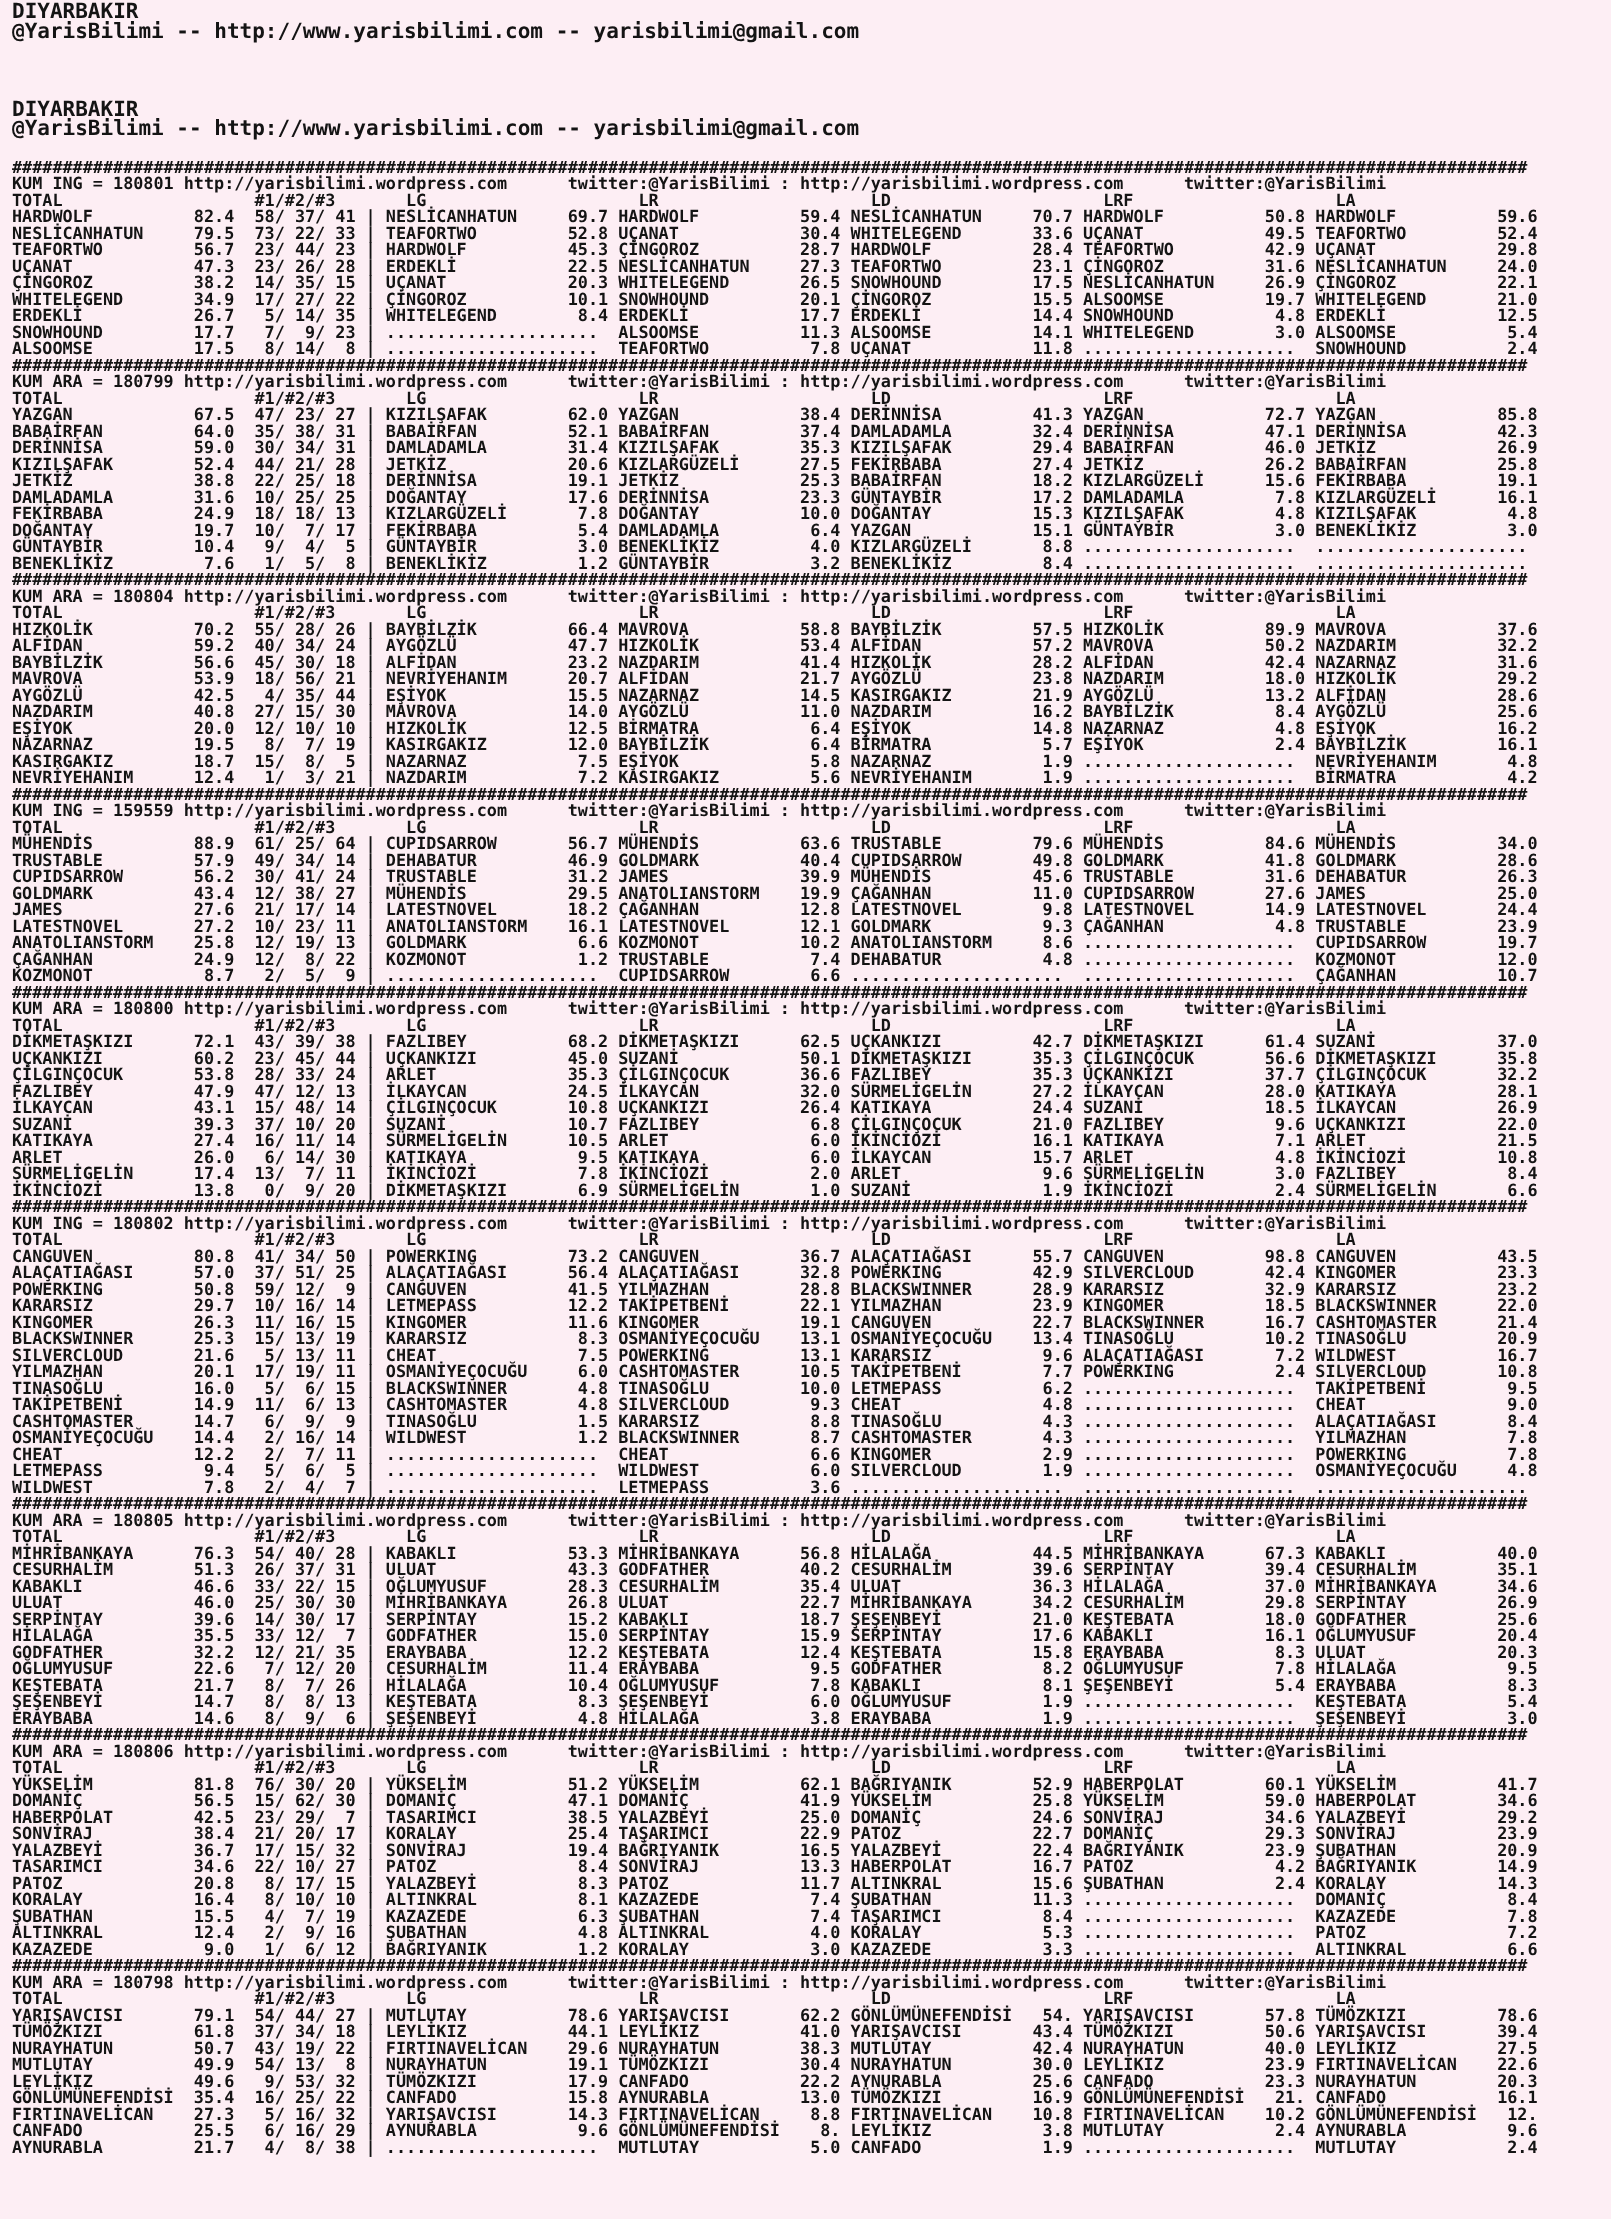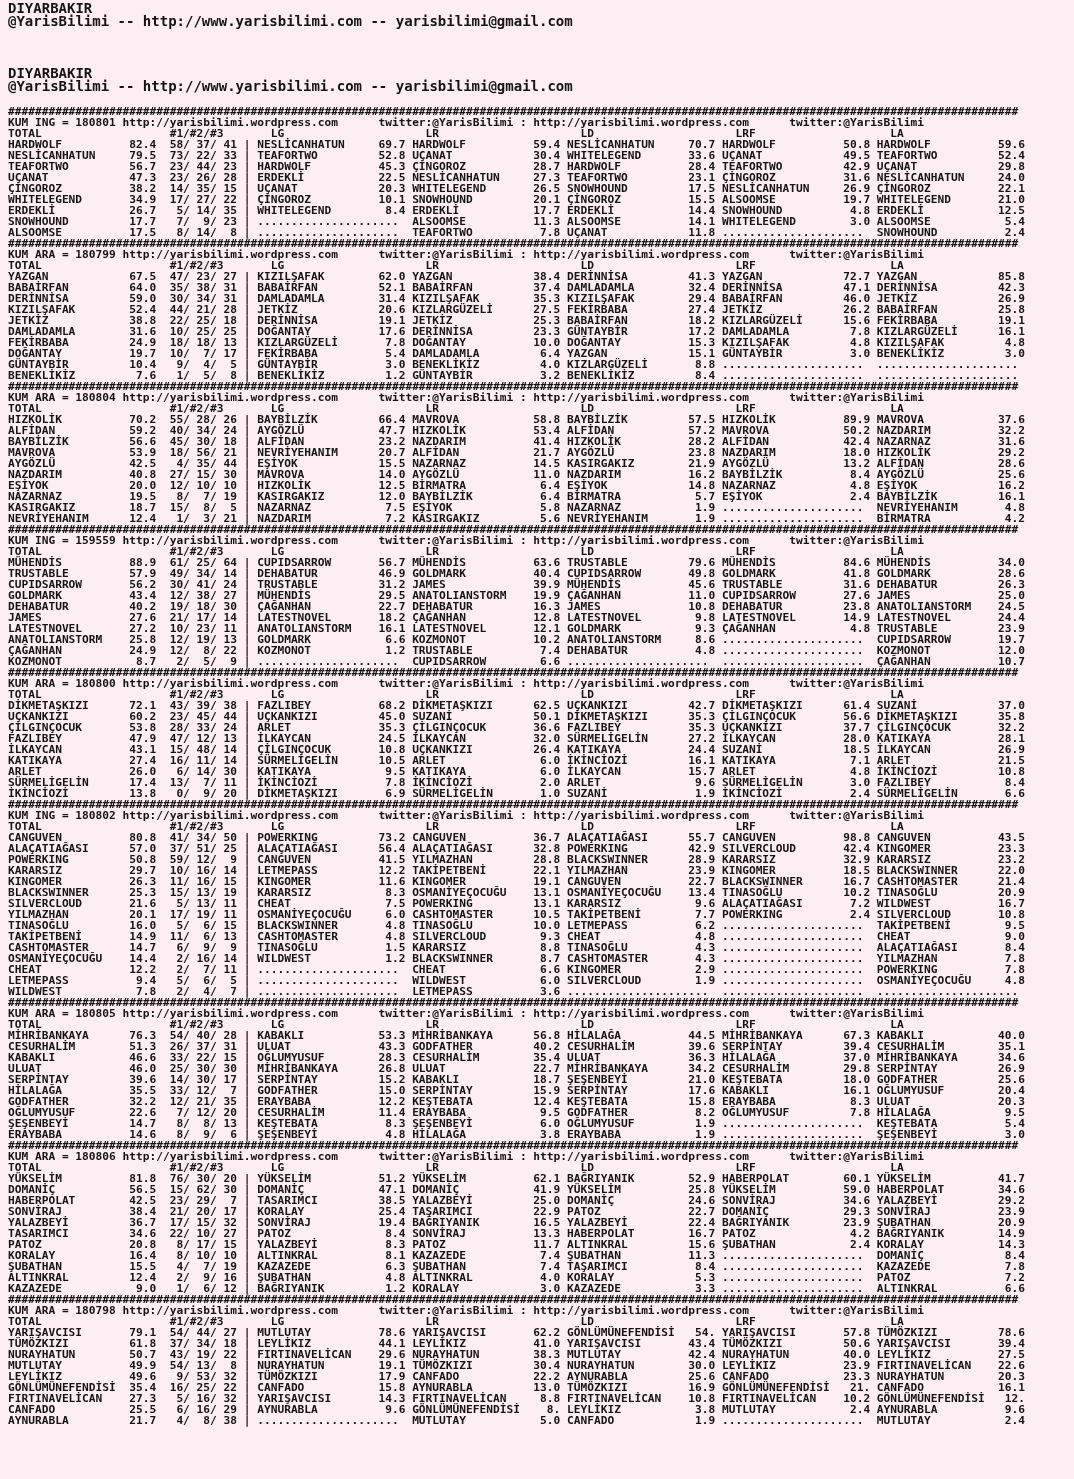--- a/index.html
+++ b/index.html
@@ -72,34 +72,34 @@
       <div class="ln">NAZARNAZ          19.5   8/  7/ 19 | KASIRGAKIZ        12.0 BAYBİLZİK          6.4 BİRMATRA           5.7 EŞİYOK             2.4 BAYBİLZİK         16.1</div>
       <div class="ln">KASIRGAKIZ        18.7  15/  8/  5 | NAZARNAZ           7.5 EŞİYOK             5.8 NAZARNAZ           1.9 .....................  NEVRİYEHANIM       4.8</div>
       <div class="ln">NEVRİYEHANIM      12.4   1/  3/ 21 | NAZDARIM           7.2 KASIRGAKIZ         5.6 NEVRİYEHANIM       1.9 .....................  BİRMATRA           4.2</div>
       <div class="ln">######################################################################################################################################################</div>
       <div class="ln">KUM ING = 159559 http://yarisbilimi.wordpress.com      twitter:@YarisBilimi : http://yarisbilimi.wordpress.com      twitter:@YarisBilimi</div>
       <div class="ln">TOTAL                   #1/#2/#3       LG                     LR                     LD                     LRF                    LA</div>
       <div class="ln">MÜHENDİS          88.9  61/ 25/ 64 | CUPIDSARROW       56.7 MÜHENDİS          63.6 TRUSTABLE         79.6 MÜHENDİS          84.6 MÜHENDİS          34.0</div>
       <div class="ln">TRUSTABLE         57.9  49/ 34/ 14 | DEHABATUR         46.9 GOLDMARK          40.4 CUPIDSARROW       49.8 GOLDMARK          41.8 GOLDMARK          28.6</div>
       <div class="ln">CUPIDSARROW       56.2  30/ 41/ 24 | TRUSTABLE         31.2 JAMES             39.9 MÜHENDİS          45.6 TRUSTABLE         31.6 DEHABATUR         26.3</div>
       <div class="ln">GOLDMARK          43.4  12/ 38/ 27 | MÜHENDİS          29.5 ANATOLIANSTORM    19.9 ÇAĞANHAN          11.0 CUPIDSARROW       27.6 JAMES             25.0</div>
-      <div class="ln">DEHABATUR         40.2  19/ 18/ 30 | ÇAĞANHAN          22.7 DEHABATUR         16.3 JAMES             10.8 DEHABATUR         23.8 ANATOLIANSTORM    24.5</div>
       <div class="ln">JAMES             27.6  21/ 17/ 14 | LATESTNOVEL       18.2 ÇAĞANHAN          12.8 LATESTNOVEL        9.8 LATESTNOVEL       14.9 LATESTNOVEL       24.4</div>
       <div class="ln">LATESTNOVEL       27.2  10/ 23/ 11 | ANATOLIANSTORM    16.1 LATESTNOVEL       12.1 GOLDMARK           9.3 ÇAĞANHAN           4.8 TRUSTABLE         23.9</div>
       <div class="ln">ANATOLIANSTORM    25.8  12/ 19/ 13 | GOLDMARK           6.6 KOZMONOT          10.2 ANATOLIANSTORM     8.6 .....................  CUPIDSARROW       19.7</div>
       <div class="ln">ÇAĞANHAN          24.9  12/  8/ 22 | KOZMONOT           1.2 TRUSTABLE          7.4 DEHABATUR          4.8 .....................  KOZMONOT          12.0</div>
       <div class="ln">KOZMONOT           8.7   2/  5/  9 | .....................  CUPIDSARROW        6.6 .....................  .....................  ÇAĞANHAN          10.7</div>
       <div class="ln">######################################################################################################################################################</div>
       <div class="ln">KUM ARA = 180800 http://yarisbilimi.wordpress.com      twitter:@YarisBilimi : http://yarisbilimi.wordpress.com      twitter:@YarisBilimi</div>
       <div class="ln">TOTAL                   #1/#2/#3       LG                     LR                     LD                     LRF                    LA</div>
       <div class="ln">DİKMETAŞKIZI      72.1  43/ 39/ 38 | FAZLIBEY          68.2 DİKMETAŞKIZI      62.5 UÇKANKIZI         42.7 DİKMETAŞKIZI      61.4 SUZANİ            37.0</div>
       <div class="ln">UÇKANKIZI         60.2  23/ 45/ 44 | UÇKANKIZI         45.0 SUZANİ            50.1 DİKMETAŞKIZI      35.3 ÇİLGINÇOCUK       56.6 DİKMETAŞKIZI      35.8</div>
       <div class="ln">ÇİLGINÇOCUK       53.8  28/ 33/ 24 | ARLET             35.3 ÇİLGINÇOCUK       36.6 FAZLIBEY          35.3 UÇKANKIZI         37.7 ÇİLGINÇOCUK       32.2</div>
       <div class="ln">FAZLIBEY          47.9  47/ 12/ 13 | İLKAYCAN          24.5 İLKAYCAN          32.0 SÜRMELİGELİN      27.2 İLKAYCAN          28.0 KATIKAYA          28.1</div>
       <div class="ln">İLKAYCAN          43.1  15/ 48/ 14 | ÇİLGINÇOCUK       10.8 UÇKANKIZI         26.4 KATIKAYA          24.4 SUZANİ            18.5 İLKAYCAN          26.9</div>
+      <div class="ln">SUZANİ            39.3  37/ 10/ 20 | SUZANİ            10.7 FAZLIBEY           6.8 ÇİLGINÇOCUK       21.0 FAZLIBEY           9.6 UÇKANKIZI         22.0</div>
       <div class="ln">KATIKAYA          27.4  16/ 11/ 14 | SÜRMELİGELİN      10.5 ARLET              6.0 İKİNCİOZİ         16.1 KATIKAYA           7.1 ARLET             21.5</div>
       <div class="ln">ARLET             26.0   6/ 14/ 30 | KATIKAYA           9.5 KATIKAYA           6.0 İLKAYCAN          15.7 ARLET              4.8 İKİNCİOZİ         10.8</div>
       <div class="ln">SÜRMELİGELİN      17.4  13/  7/ 11 | İKİNCİOZİ          7.8 İKİNCİOZİ          2.0 ARLET              9.6 SÜRMELİGELİN       3.0 FAZLIBEY           8.4</div>
       <div class="ln">İKİNCİOZİ         13.8   0/  9/ 20 | DİKMETAŞKIZI       6.9 SÜRMELİGELİN       1.0 SUZANİ             1.9 İKİNCİOZİ          2.4 SÜRMELİGELİN       6.6</div>
       <div class="ln">######################################################################################################################################################</div>
       <div class="ln">KUM ING = 180802 http://yarisbilimi.wordpress.com      twitter:@YarisBilimi : http://yarisbilimi.wordpress.com      twitter:@YarisBilimi</div>
       <div class="ln">TOTAL                   #1/#2/#3       LG                     LR                     LD                     LRF                    LA</div>
       <div class="ln">CANGUVEN          80.8  41/ 34/ 50 | POWERKING         73.2 CANGUVEN          36.7 ALAÇATIAĞASI      55.7 CANGUVEN          98.8 CANGUVEN          43.5</div>
       <div class="ln">ALAÇATIAĞASI      57.0  37/ 51/ 25 | ALAÇATIAĞASI      56.4 ALAÇATIAĞASI      32.8 POWERKING         42.9 SILVERCLOUD       42.4 KINGOMER          23.3</div>
       <div class="ln">POWERKING         50.8  59/ 12/  9 | CANGUVEN          41.5 YILMAZHAN         28.8 BLACKSWINNER      28.9 KARARSIZ          32.9 KARARSIZ          23.2</div>
@@ -119,20 +119,21 @@
       <div class="ln">KUM ARA = 180805 http://yarisbilimi.wordpress.com      twitter:@YarisBilimi : http://yarisbilimi.wordpress.com      twitter:@YarisBilimi</div>
       <div class="ln">TOTAL                   #1/#2/#3       LG                     LR                     LD                     LRF                    LA</div>
       <div class="ln">MİHRİBANKAYA      76.3  54/ 40/ 28 | KABAKLI           53.3 MİHRİBANKAYA      56.8 HİLALAĞA          44.5 MİHRİBANKAYA      67.3 KABAKLI           40.0</div>
       <div class="ln">CESURHALİM        51.3  26/ 37/ 31 | ULUAT             43.3 GODFATHER         40.2 CESURHALİM        39.6 SERPİNTAY         39.4 CESURHALİM        35.1</div>
       <div class="ln">KABAKLI           46.6  33/ 22/ 15 | OĞLUMYUSUF        28.3 CESURHALİM        35.4 ULUAT             36.3 HİLALAĞA          37.0 MİHRİBANKAYA      34.6</div>
       <div class="ln">ULUAT             46.0  25/ 30/ 30 | MİHRİBANKAYA      26.8 ULUAT             22.7 MİHRİBANKAYA      34.2 CESURHALİM        29.8 SERPİNTAY         26.9</div>
       <div class="ln">SERPİNTAY         39.6  14/ 30/ 17 | SERPİNTAY         15.2 KABAKLI           18.7 ŞEŞENBEYİ         21.0 KEŞTEBATA         18.0 GODFATHER         25.6</div>
       <div class="ln">HİLALAĞA          35.5  33/ 12/  7 | GODFATHER         15.0 SERPİNTAY         15.9 SERPİNTAY         17.6 KABAKLI           16.1 OĞLUMYUSUF        20.4</div>
       <div class="ln">GODFATHER         32.2  12/ 21/ 35 | ERAYBABA          12.2 KEŞTEBATA         12.4 KEŞTEBATA         15.8 ERAYBABA           8.3 ULUAT             20.3</div>
       <div class="ln">OĞLUMYUSUF        22.6   7/ 12/ 20 | CESURHALİM        11.4 ERAYBABA           9.5 GODFATHER          8.2 OĞLUMYUSUF         7.8 HİLALAĞA           9.5</div>
+      <div class="ln">KEŞTEBATA         21.7   8/  7/ 26 | HİLALAĞA          10.4 OĞLUMYUSUF         7.8 KABAKLI            8.1 ŞEŞENBEYİ          5.4 ERAYBABA           8.3</div>
       <div class="ln">ŞEŞENBEYİ         14.7   8/  8/ 13 | KEŞTEBATA          8.3 ŞEŞENBEYİ          6.0 OĞLUMYUSUF         1.9 .....................  KEŞTEBATA          5.4</div>
       <div class="ln">ERAYBABA          14.6   8/  9/  6 | ŞEŞENBEYİ          4.8 HİLALAĞA           3.8 ERAYBABA           1.9 .....................  ŞEŞENBEYİ          3.0</div>
       <div class="ln">######################################################################################################################################################</div>
       <div class="ln">KUM ARA = 180806 http://yarisbilimi.wordpress.com      twitter:@YarisBilimi : http://yarisbilimi.wordpress.com      twitter:@YarisBilimi</div>
       <div class="ln">TOTAL                   #1/#2/#3       LG                     LR                     LD                     LRF                    LA</div>
       <div class="ln">YÜKSELİM          81.8  76/ 30/ 20 | YÜKSELİM          51.2 YÜKSELİM          62.1 BAĞRIYANIK        52.9 HABERPOLAT        60.1 YÜKSELİM          41.7</div>
       <div class="ln">DOMANİÇ           56.5  15/ 62/ 30 | DOMANİÇ           47.1 DOMANİÇ           41.9 YÜKSELİM          25.8 YÜKSELİM          59.0 HABERPOLAT        34.6</div>
       <div class="ln">HABERPOLAT        42.5  23/ 29/  7 | TASARIMCI         38.5 YALAZBEYİ         25.0 DOMANİÇ           24.6 SONVİRAJ          34.6 YALAZBEYİ         29.2</div>
       <div class="ln">SONVİRAJ          38.4  21/ 20/ 17 | KORALAY           25.4 TAŞARIMCI         22.9 PATOZ             22.7 DOMANİÇ           29.3 SONVİRAJ          23.9</div>
       <div class="ln">YALAZBEYİ         36.7  17/ 15/ 32 | SONVİRAJ          19.4 BAĞRIYANIK        16.5 YALAZBEYİ         22.4 BAĞRIYANIK        23.9 ŞUBATHAN          20.9</div>

